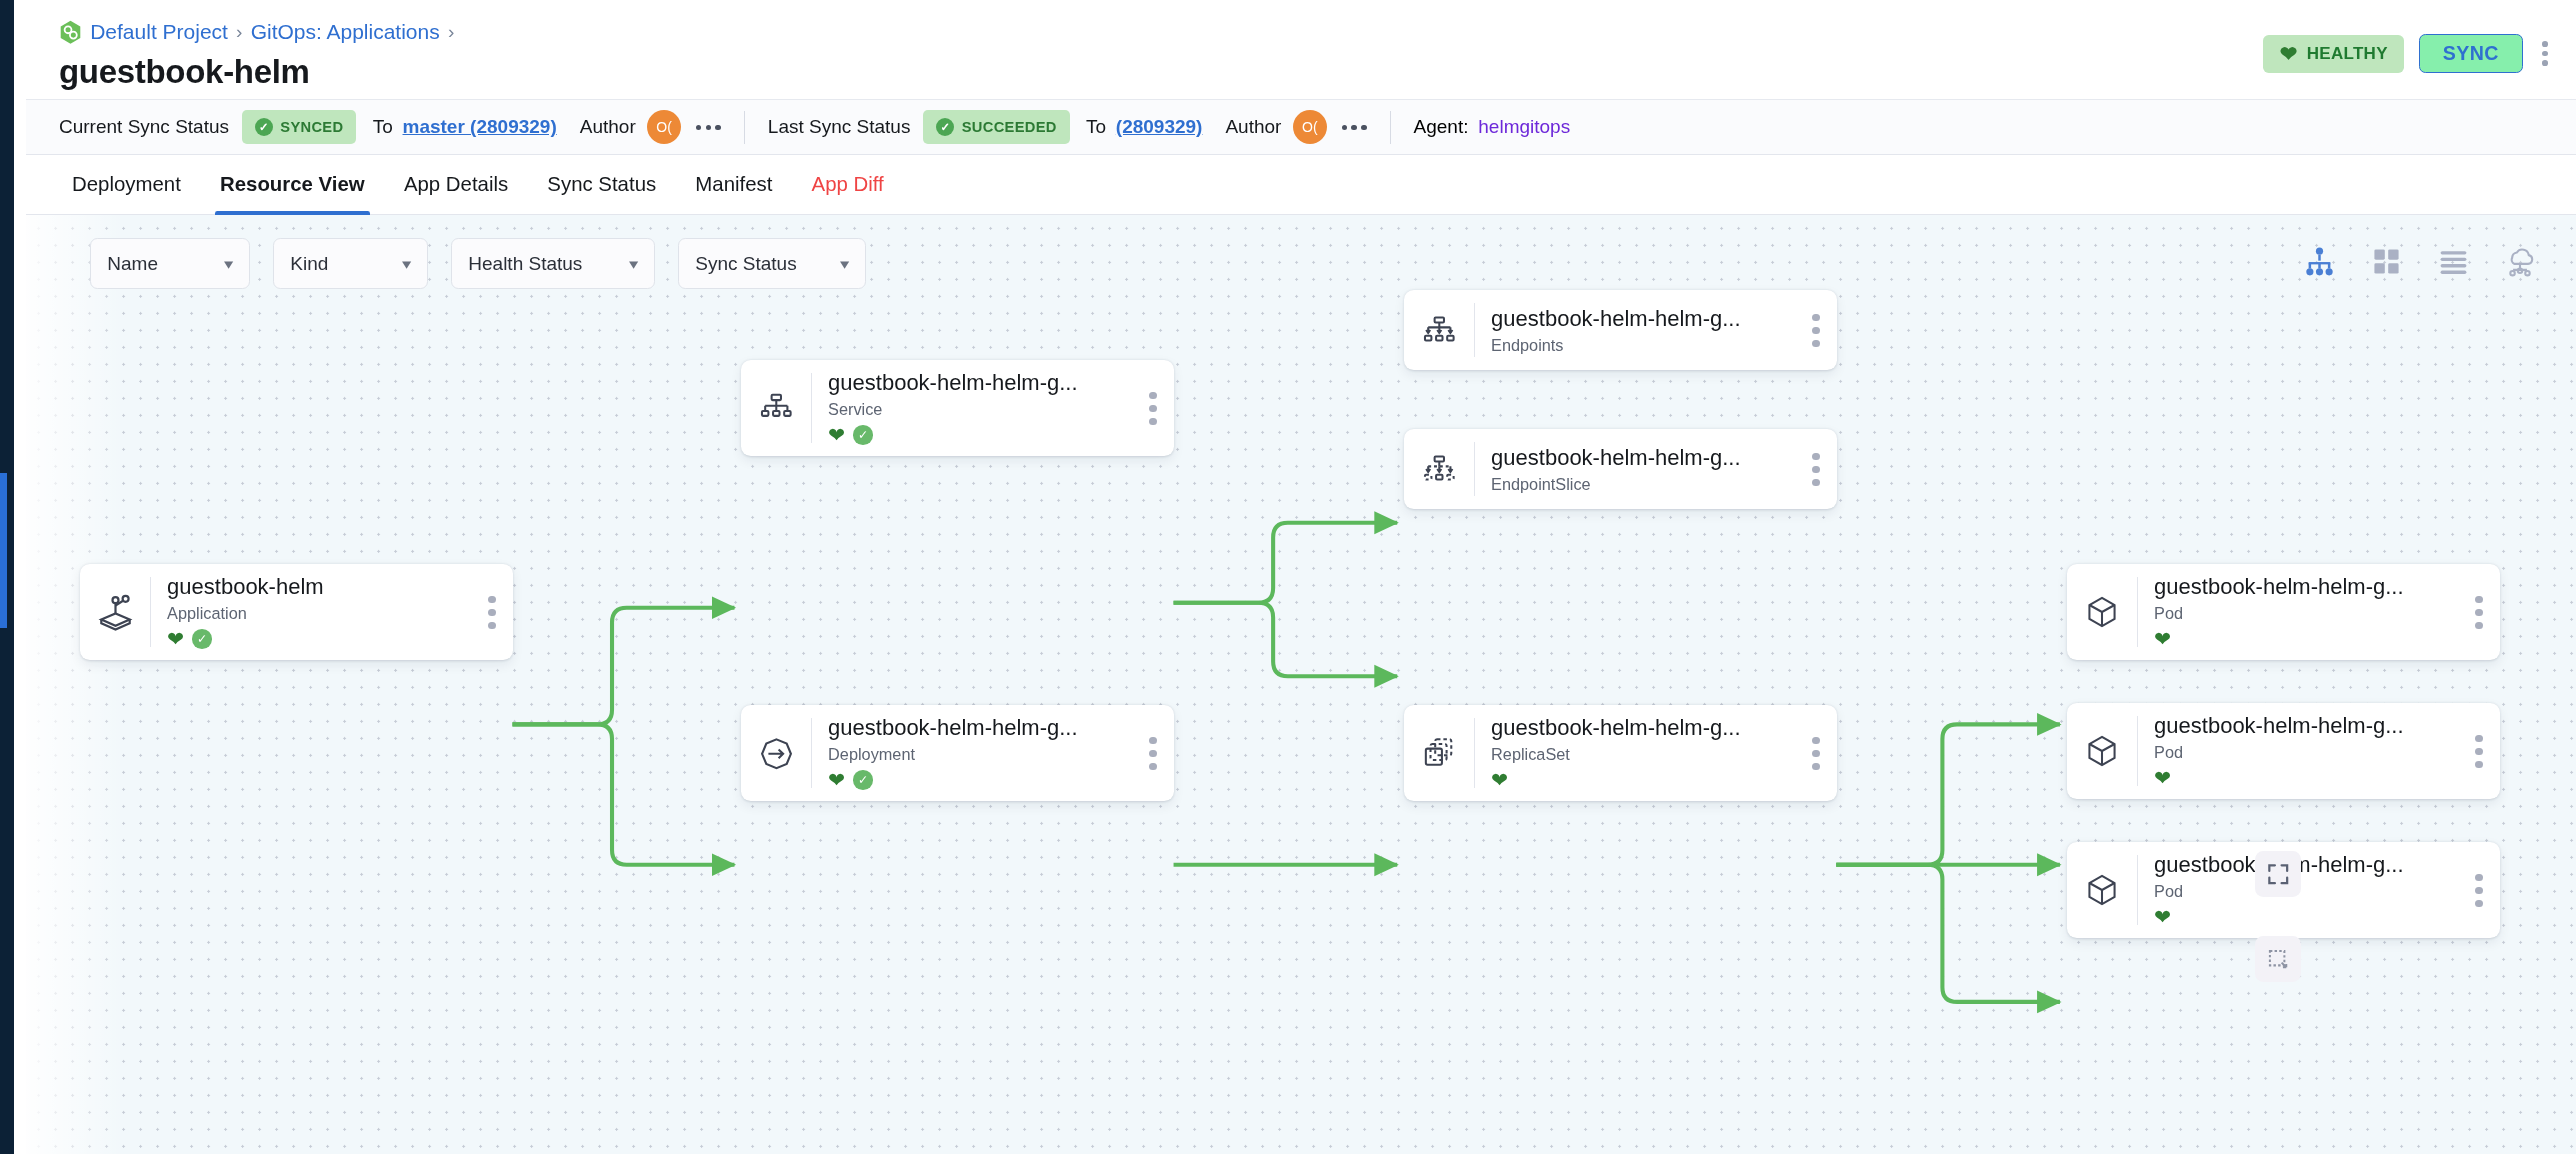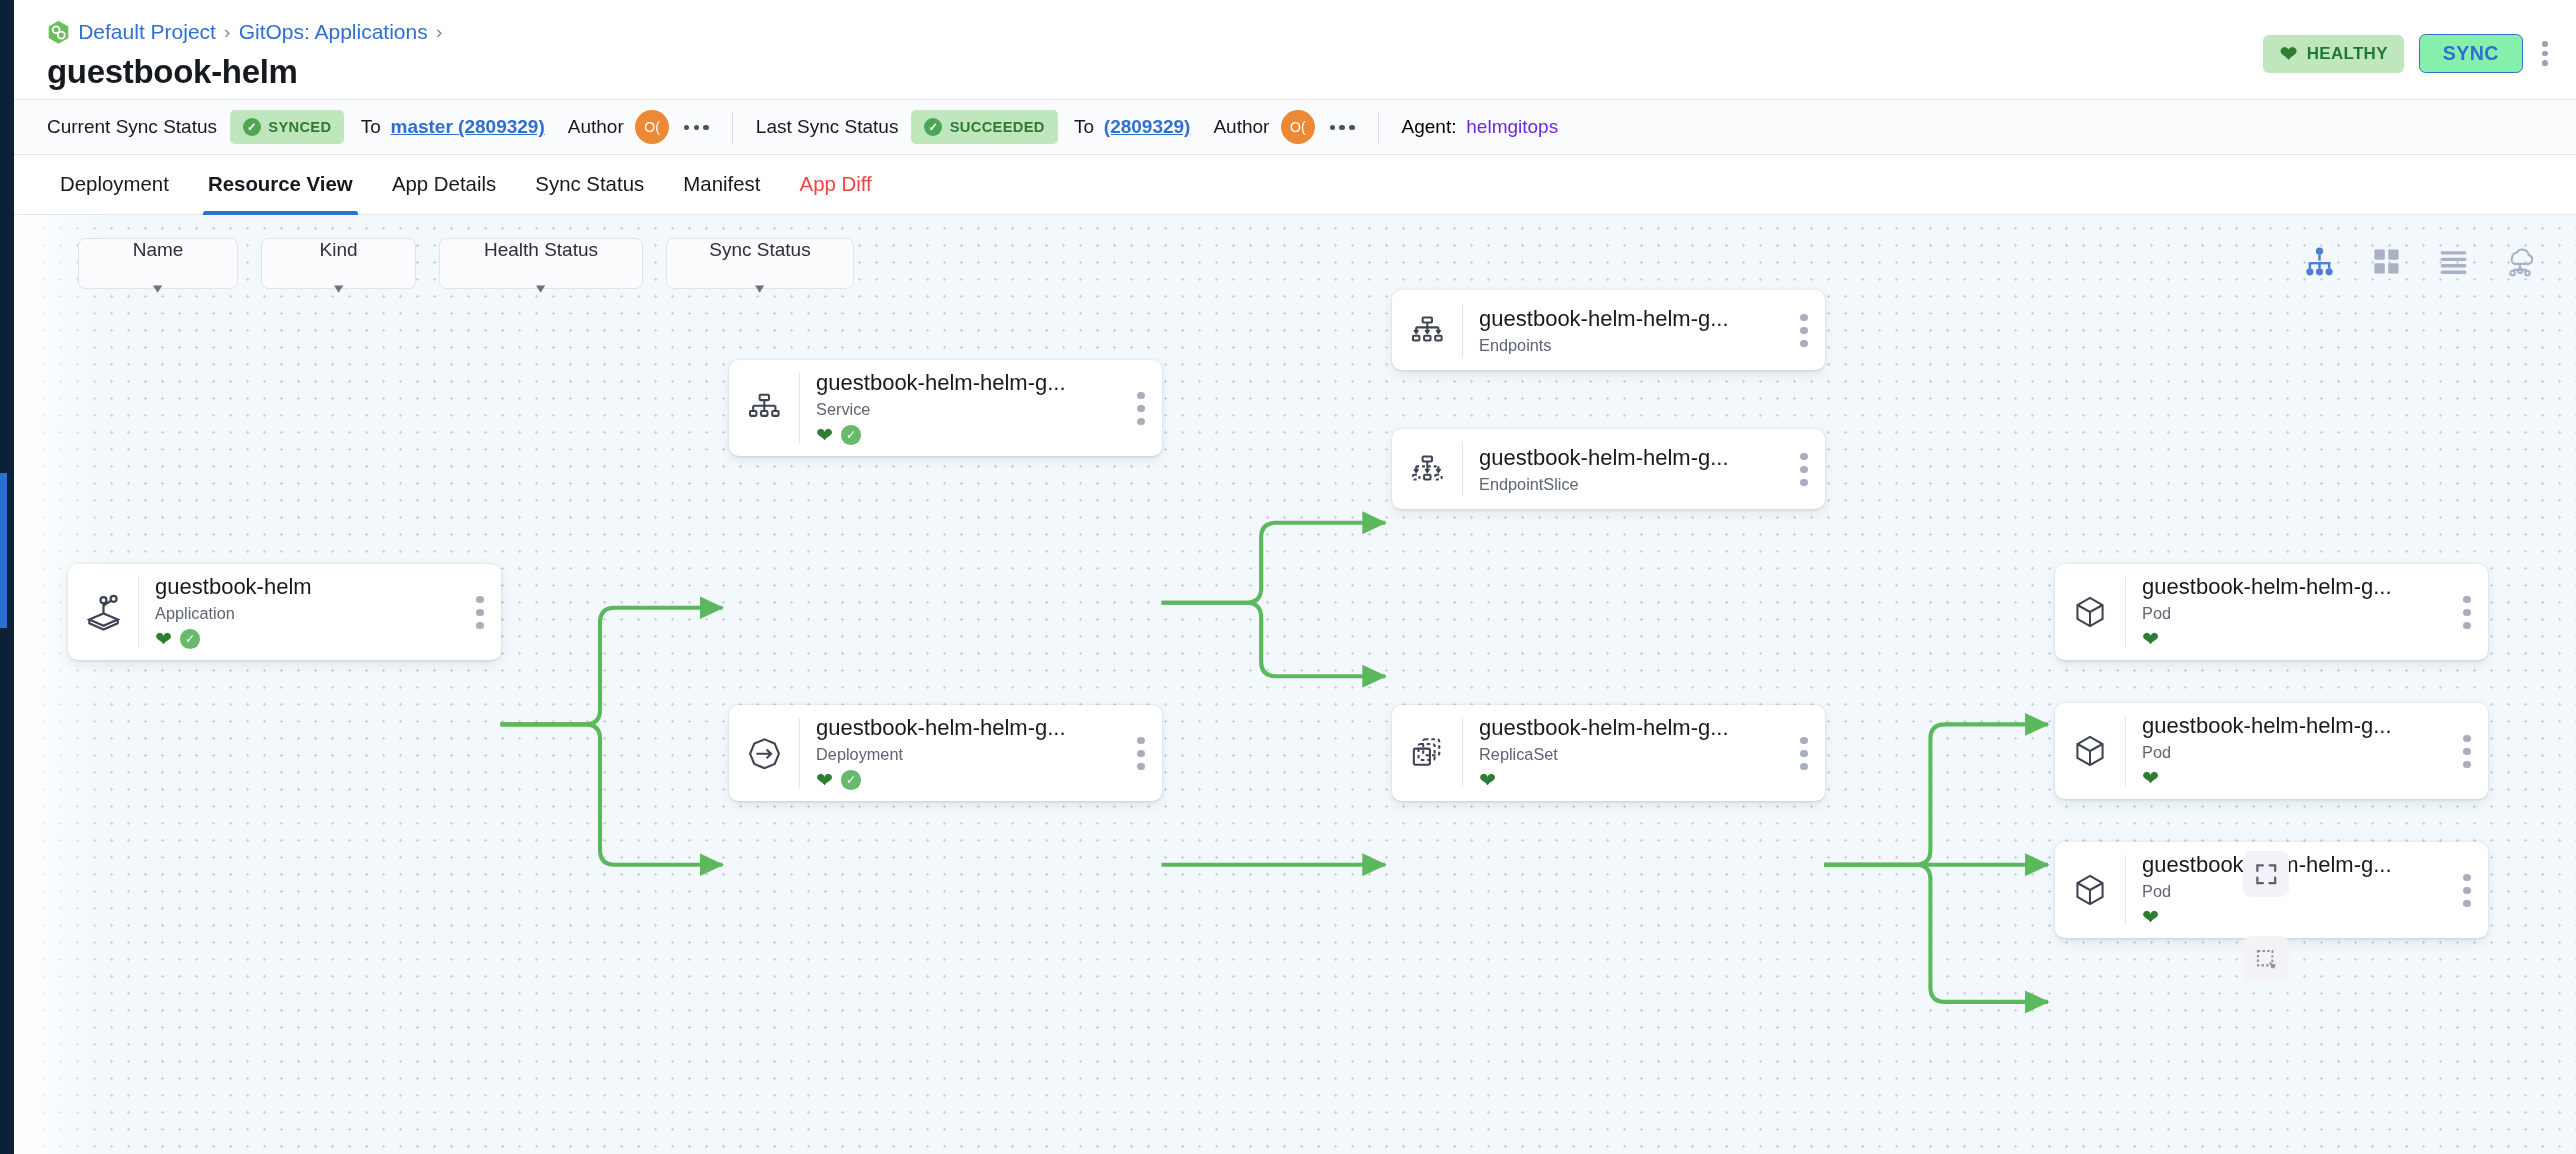--- a/index.html
+++ b/index.html
@@ -14,21 +14,21 @@
   
   .rail {
     width: 14px; height: 1154px; background: #0c2136;
     position: relative; flex: 0 0 14px;
   }
   .rail-accent {
     position: absolute; left: 0; top: 473px; width: 6.5px; height: 155px;
     background: #2a6fd6;
   }
 
-  .main { flex: 1 1 auto; position: relative; height: 1154px; background:#fff; display:flex; flex-direction:column; }
+  .main { flex: 1 1 auto; position: relative; height: 1154px; background:#fff; display:flex; flex-direction:column;margin-left:12px; }
 
   
   .header {
     padding: 18px 0 8.2px 33px; position: relative; background: #fff;
   }
   .breadcrumb { display: flex; align-items: center; gap: 8.2px; height: 28px; }
   .bc-logo { width: 23px; height: 24.5px; flex: 0 0 23px; }
   .bc-link {
     color: #2f6fd0; font-size: 21px; text-decoration: none; white-space: nowrap;
   }
@@ -112,21 +112,21 @@
     content:""; position:absolute; inset:0;
     background: linear-gradient(90deg, rgba(255,255,255,0.92) 0px, rgba(255,255,255,0.0) 98px);
     pointer-events:none;
   }
   .filters {
     position: absolute; left: 64px; top: 23px; display: flex; gap: 23px; z-index: 6;
   }
   .filter {
     background: #fbfbfd; border: 0.8px solid #dfe3ea; border-radius: 7.3px;
     height: 51px; display: flex; align-items: center; justify-content: space-between;
-    padding: 0 16.3px; font-size: 19px; color: #2b2f38; cursor: pointer; gap: 18px; flex-direction: column;
+    padding: 0 16.3px; font-size: 19px; color: #2b2f38; cursor: pointer; gap: 18px;
   }
   .filter .cv { color: #6b7280; font-size: 14.7px; transform: scaleX(1.25); }
   .f-name { width: 160px; }
   .f-kind { width: 155px; }
   .f-health { width: 204px; }
   .f-sync { width: 188px; }
 
   .viewmodes {
     position: absolute; right: 38px; top: 28px; display: flex; align-items: center; gap: 31px; z-index: 6;
   }

